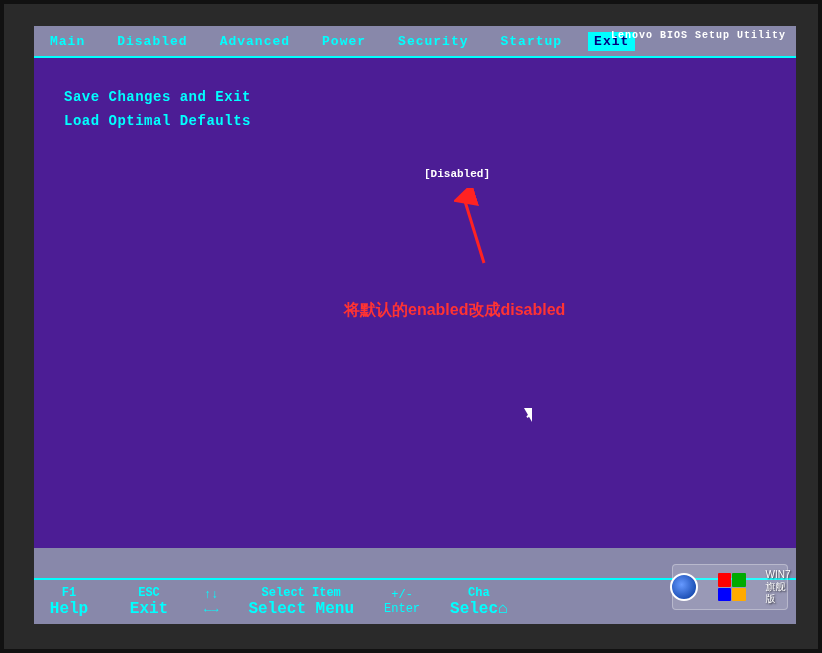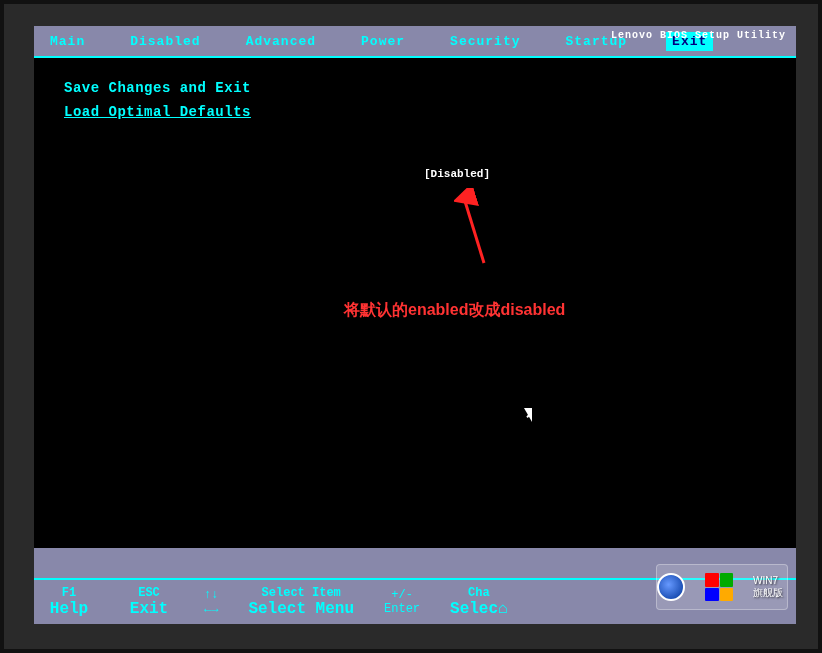--- a/index.html
+++ b/index.html
@@ -51,21 +51,21 @@
       top: 4px;
       color: #ffffff;
       font-size: 10px;
       font-family: 'Courier New', monospace;
       font-weight: bold;
       letter-spacing: 1px;
     }
 
     .menu-items {
       display: flex;
-      gap: 33px;
+      gap: 20px;
       align-items: flex-end;
     }
 
     .menu-item {
       color: #00ffff;
       font-size: 13px;
       font-family: 'Courier New', monospace;
       font-weight: bold;
       cursor: pointer;
       padding: 2px 6px;
@@ -81,40 +81,39 @@
     .menu-separator {
       width: 100%;
       height: 2px;
       background: #00ffff;
     }
 
     
     .content-area {
       width: 100%;
       flex: 1;
-      padding: 19px 30px;
-      background: #000000;
+      padding: 28px 30px;
+      background: #4c1d95;
       min-height: 490px;
       position: relative;
     }
 
     .menu-entry {
       color: #00ffff;
       font-size: 14px;
       font-family: 'Courier New', monospace;
       font-weight: bold;
       margin-bottom: 2px;
       cursor: pointer;
       letter-spacing: 0.5px;
       line-height: 1.6;
     }
 
     .menu-entry.gap {
       margin-top: 0;
-      text-decoration: underline;
     }
 
     
     .disabled-badge {
       position: absolute;
       top: 110px;
       left: 390px;
       color: #ffffff;
       font-size: 11px;
       font-family: 'Courier New', monospace;
@@ -212,21 +211,21 @@
       display: flex;
       flex-direction: column;
       align-items: center;
     }
 
     
     .win7-badge {
       position: absolute;
       bottom: 14px;
       right: 8px;
-      width: 132px;
+      width: 116px;
       height: 46px;
       background: rgba(255,255,255,0.15);
       border: 1px solid rgba(255,255,255,0.3);
       border-radius: 4px;
       display: flex;
       align-items: center;
       justify-content: center;
       gap: 20px;
     }
 

